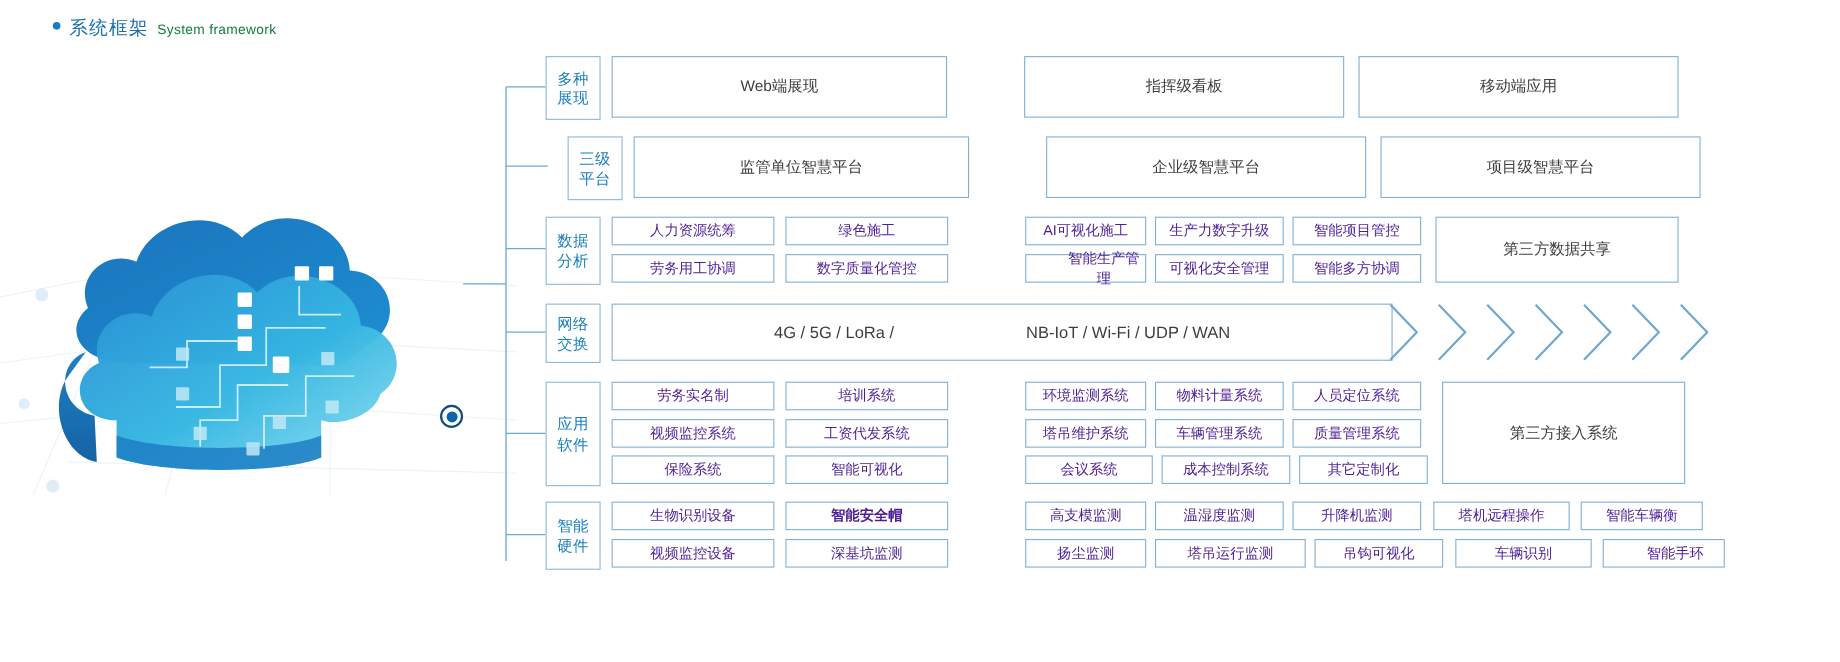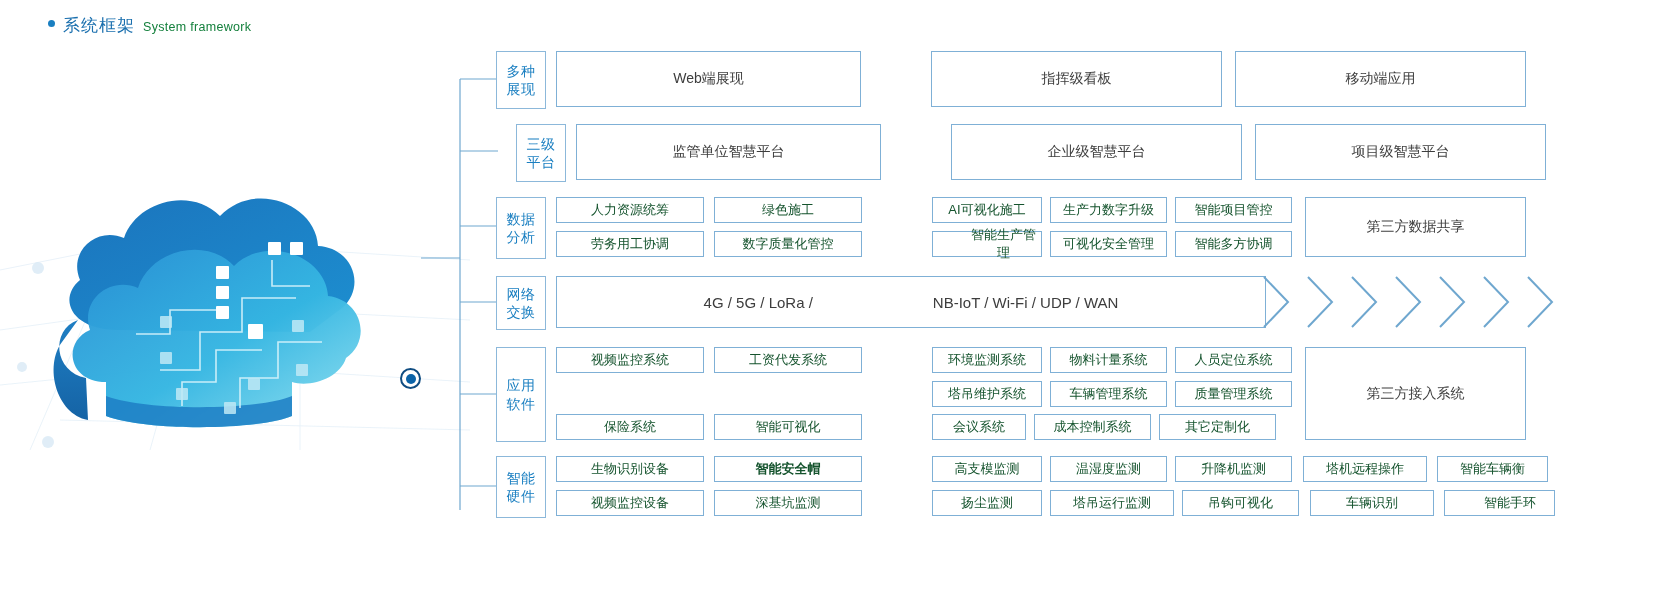--- a/index.html
+++ b/index.html
@@ -30,21 +30,21 @@
 
   
   .row{position:absolute;display:flex;align-items:stretch;}
   .cat{width:48px;border:1px solid #8cb8da;background:#fff;
        display:flex;flex-direction:column;align-items:center;justify-content:center;
        color:#1a7fc1;font-size:14px;line-height:1.32;letter-spacing:.5px;flex:none;}
   .cat span{display:block;}
   .cells{display:flex;align-items:stretch;margin-left:10px;}
   .box{border:1px solid #7fb0d6;background:#fff;display:flex;align-items:center;justify-content:center;
        font-size:14px;color:#3d3d3d;box-sizing:border-box;text-align:center;}
-  .boxsm{font-size:13px;color:#14532d;}
+  .boxsm{font-size:13px;color:#4c1d95;}
   .grp{display:flex;flex-direction:column;justify-content:space-between;}
   .grpRow{display:flex;}
 
   
   .r1 .box{height:56px;}
   .r2 .box{height:56px;}
 
   .chevrons{position:absolute;left:1262px;top:276px;display:flex;gap:0px;}
   .chev{width:44px;height:52px;}
 </style>
@@ -244,20 +244,24 @@
   </div>
 
   <div class="row" style="left:496px;top:347px;">
     <div class="cat" style="height:93px;">
       <span>应用</span>
       <span>软件</span>
     </div>
     <div class="cells">
       <div class="grp" style="height:93px;">
         <div class="grpRow">
+          <div class="box boxsm" style="width:148px;height:26px;">劳务实名制</div>
+          <div class="box boxsm" style="width:148px;height:26px;margin-left:10px;">培训系统</div>
+        </div>
+        <div class="grpRow">
           <div class="box boxsm" style="width:148px;height:26px;">视频监控系统</div>
           <div class="box boxsm" style="width:148px;height:26px;margin-left:10px;">工资代发系统</div>
         </div>
         <div class="grpRow">
           <div class="box boxsm" style="width:148px;height:26px;">保险系统</div>
           <div class="box boxsm" style="width:148px;height:26px;margin-left:10px;">智能可视化</div>
         </div>
       </div>
 
       <div class="grp" style="height:93px;margin-left:70px;">
@@ -265,21 +269,21 @@
           <div class="box boxsm" style="width:110px;height:26px;">环境监测系统</div>
           <div class="box boxsm" style="width:117px;height:26px;margin-left:8px;">物料计量系统</div>
           <div class="box boxsm" style="width:117px;height:26px;margin-left:8px;">人员定位系统</div>
         </div>
         <div class="grpRow">
           <div class="box boxsm" style="width:110px;height:26px;">塔吊维护系统</div>
           <div class="box boxsm" style="width:117px;height:26px;margin-left:8px;">车辆管理系统</div>
           <div class="box boxsm" style="width:117px;height:26px;margin-left:8px;">质量管理系统</div>
         </div>
         <div class="grpRow">
-          <div class="box boxsm" style="width:94px;height:26px;">会议系统</div>
+          <div class="box boxsm" style="width:116px;height:26px;">会议系统</div>
           <div class="box boxsm" style="width:117px;height:26px;margin-left:8px;">成本控制系统</div>
           <div class="box boxsm" style="width:117px;height:26px;margin-left:8px;">其它定制化</div>
         </div>
       </div>
 
       <div class="box" style="width:221px;height:93px;margin-left:13px;">第三方接入系统</div>
     </div>
   </div>
 
   <div class="row" style="left:496px;top:456px;">
@@ -302,21 +306,21 @@
       <div class="grp" style="height:60px;margin-left:70px;">
         <div class="grpRow">
           <div class="box boxsm" style="width:110px;height:26px;">高支模监测</div>
           <div class="box boxsm" style="width:117px;height:26px;margin-left:8px;">温湿度监测</div>
           <div class="box boxsm" style="width:117px;height:26px;margin-left:8px;">升降机监测</div>
           <div class="box boxsm" style="width:124px;height:26px;margin-left:11px;">塔机远程操作</div>
           <div class="box boxsm" style="width:111px;height:26px;margin-left:10px;">智能车辆衡</div>
         </div>
         <div class="grpRow">
           <div class="box boxsm" style="width:110px;height:26px;">扬尘监测</div>
-          <div class="box boxsm" style="width:124px;height:26px;margin-left:8px;">塔吊运行监测</div>
+          <div class="box boxsm" style="width:137px;height:26px;margin-left:8px;">塔吊运行监测</div>
           <div class="box boxsm" style="width:117px;height:26px;margin-left:8px;">吊钩可视化</div>
           <div class="box boxsm" style="width:124px;height:26px;margin-left:11px;">车辆识别</div>
           <div class="box boxsm" style="width:111px;height:26px;margin-left:10px;padding-left:21px;">智能手环</div>
         </div>
       </div>
     </div>
   </div>
 
 </div>
 

